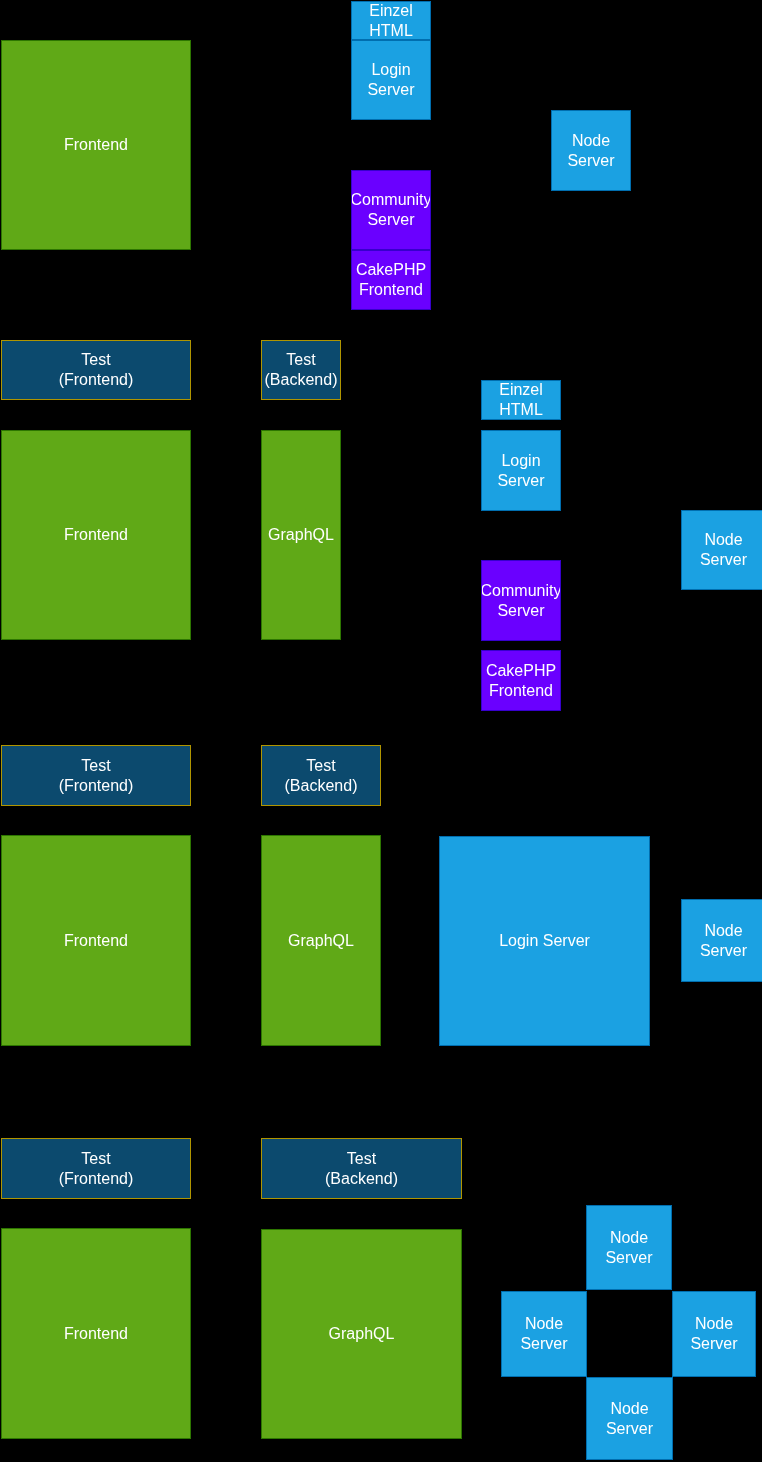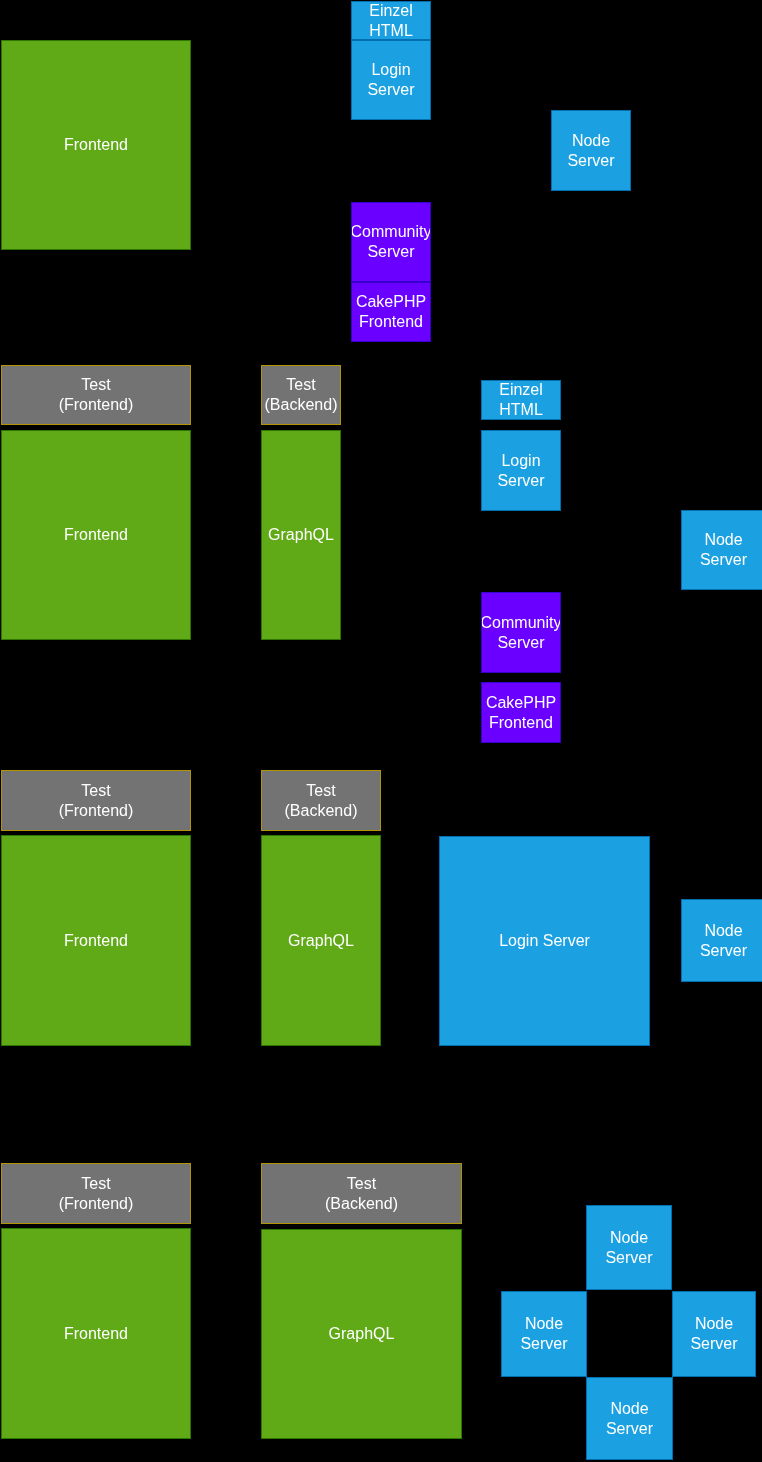--- a/index.html
+++ b/index.html
@@ -23,23 +23,23 @@
     align-items: center;
     justify-content: center;
     text-align: center;
     color: #ffffff;
     font-size: 16px;
     line-height: 1.25;
     white-space: pre-line;
     overflow: hidden;
   }
   .fill-green  { background: #60A917; border-color: #2D7600; }
-  .fill-yellow { background: #737373; border-color: #B09500; margin-top: 25px; }
+  .fill-yellow { background: #0c4a6e; border-color: #B09500; }
   .fill-blue   { background: #1BA1E2; border-color: #006EAF; }
-  .fill-purple { background: #6A00FF; border-color: #3700CC; margin-top: 32px; }
+  .fill-purple { background: #6A00FF; border-color: #3700CC; }
 </style>
 </head>
 <body>
 
 <div id="canvas" style="width: 762px; height: 1462px; background: rgb(0, 0, 0);">
     <div class="node fill-green" style="left: 1px; top: 40px; width: 190px; height: 210px;">Frontend</div>
     <div class="node fill-blue" style="left: 351px; top: 1px; width: 80px; height: 39px;">Einzel HTML</div>
     <div class="node fill-blue" style="left: 351px; top: 40px; width: 80px; height: 80px;">Login Server</div>
     <div class="node fill-purple" style="left: 351px; top: 170px; width: 80px; height: 80px;">Community
 Server</div>

